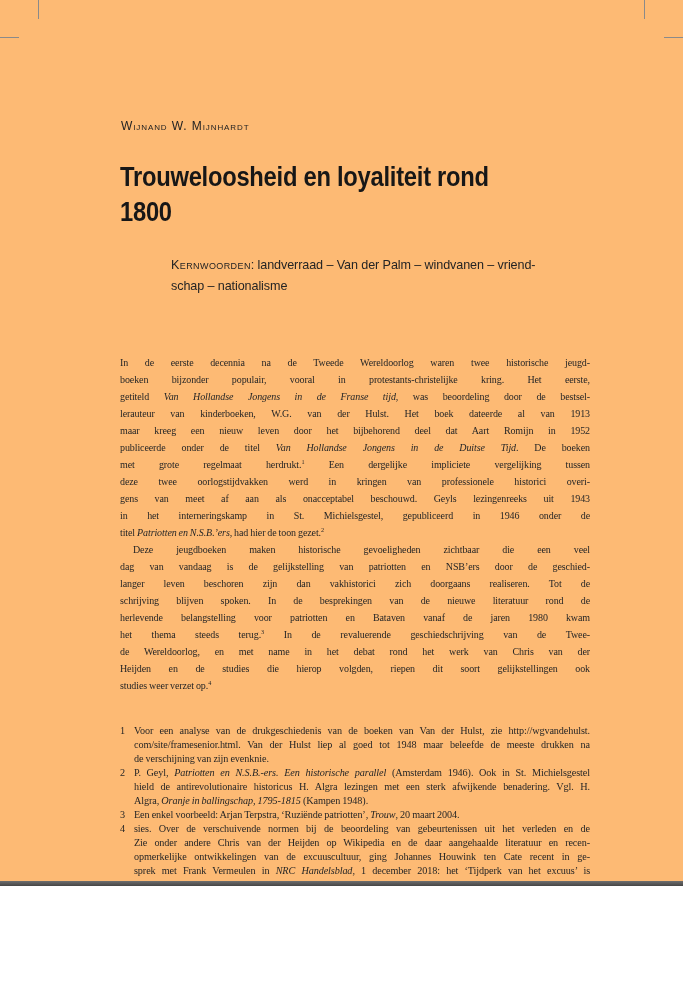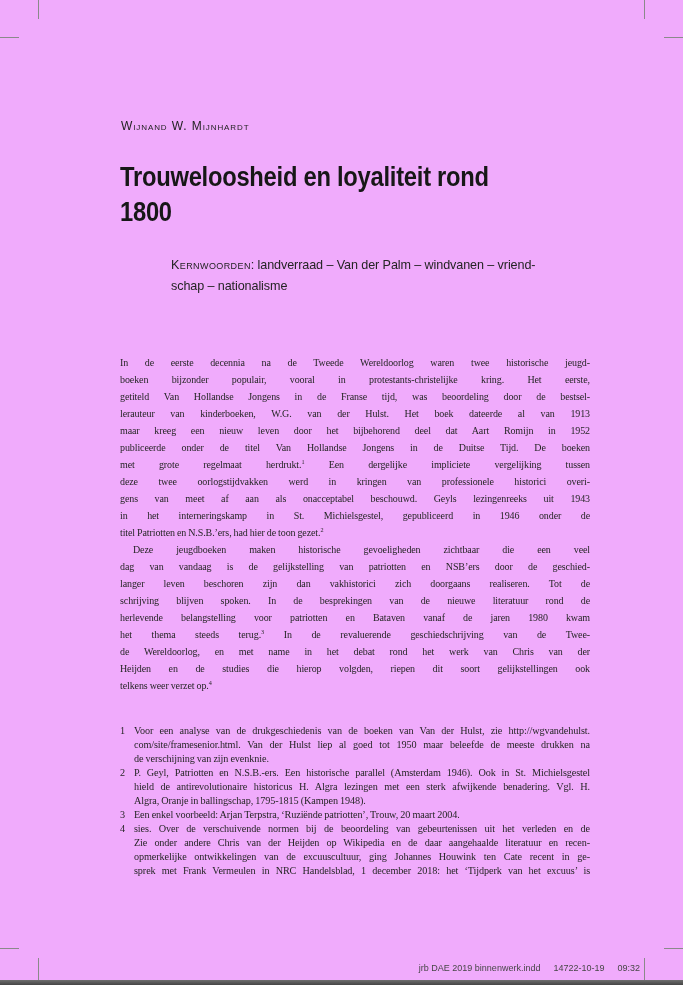--- a/index.html
+++ b/index.html
@@ -1,19 +1,19 @@
 <!DOCTYPE html>
 <html lang="nl" style="--text: #262626; --title: #171717; --crop: #8a8a8a; --slug: #474747; --bar: #454545;"><head>
 <meta charset="utf-8">
 <style>
   :root{
     --text:#262626; --title:#171717; --crop:#8a8a8a; --slug:#474747; --bar:#454545;
   }
   html,body{margin:0;padding:0;background:#ffffff;}
-  .sheet{position:relative;width:683px;height:985px;background:#f0abfc;overflow:hidden;
+  .sheet{position:relative;width:683px;height:886px;background:#fdba74;overflow:hidden;
          font-family:"Liberation Serif",serif;color:var(--text);}
   
   .mark{position:absolute;background:var(--crop);}
   .mv{width:1px;height:19px;}
   .mh{height:1px;width:19px;}
   .tl-v{left:38px;top:0;}
   .tl-h{left:0;top:37px;}
   .tr-v{left:644px;top:0;}
   .tr-h{right:0;top:37px;}
   .bl-h{left:0;top:948px;}
@@ -33,21 +33,21 @@
   .keywords{position:absolute;left:171px;top:255px;width:460px;
             font-family:"Liberation Sans",sans-serif;font-size:12.6px;line-height:20.5px;
             letter-spacing:-0.1px;color:#242424;}
   .keywords .ln{text-align:center;text-align-last:left;height:20.5px;white-space:nowrap;overflow:hidden;}
   
   .bodytext{position:absolute;left:120px;top:354px;width:470px;
             font-size:10px;line-height:17px;letter-spacing:-0.1px;word-spacing:-0.4px;}
   .ln{text-align:justify;text-align-last:justify;height:17px;overflow:hidden;}
   .ln.last{text-align-last:left;}
   .ln.ind{text-indent:13px;}
-  .it{}
+  .it{font-style:italic;}
   .sc{font-variant:small-caps;letter-spacing:0.4px;}
   sup{font-size:0.62em;vertical-align:super;line-height:0;}
   
   .footnotes{position:absolute;left:120px;top:724px;width:470px;
              font-size:10.2px;line-height:14px;letter-spacing:-0.1px;word-spacing:-0.3px;}
   .footnotes .ln{height:14px;}
   .note{position:relative;padding-left:14px;}
   .fnum{position:absolute;left:0;top:0;width:12px;}
   
   .slug{position:absolute;left:47px;right:43px;top:963px;
@@ -100,29 +100,29 @@
       </div>
       <div class="para">
         <div class="ln ind"><span>Deze jeugdboeken maken historische gevoeligheden zichtbaar die een veel</span></div>
         <div class="ln"><span>dag van vandaag is de gelijkstelling van patriotten en NSB’ers door de geschied-</span></div>
         <div class="ln"><span>langer leven beschoren zijn dan vakhistorici zich doorgaans realiseren. Tot de</span></div>
         <div class="ln"><span>schrijving blijven spoken. In de besprekingen van de nieuwe literatuur rond de</span></div>
         <div class="ln"><span>herlevende belangstelling voor patriotten en Bataven vanaf de jaren 1980 kwam</span></div>
         <div class="ln"><span>het thema steeds terug.</span><sup>3</sup><span> In de revaluerende geschiedschrijving van de Twee-</span></div>
         <div class="ln"><span>de Wereldoorlog, en met name in het debat rond het werk van Chris van der</span></div>
         <div class="ln"><span>Heijden en de studies die hierop volgden, riepen dit soort gelijkstellingen ook</span></div>
-        <div class="ln last"><span>telkens weer verzet op.</span><sup>4</sup></div>
+        <div class="ln last"><span>studies weer verzet op.</span><sup>4</sup></div>
       </div>
     </div>
 
   <div class="footnotes">
       <div class="note">
         <span class="fnum">1</span>
         <div class="ln"><span>Voor een analyse van de drukgeschiedenis van de boeken van Van der Hulst, zie http://wgvandehulst.</span></div>
-        <div class="ln"><span>com/site/framesenior.html. Van der Hulst liep al goed tot 1950 maar beleefde de meeste drukken na</span></div>
+        <div class="ln"><span>com/site/framesenior.html. Van der Hulst liep al goed tot 1948 maar beleefde de meeste drukken na</span></div>
         <div class="ln last"><span>de verschijning van zijn evenknie.</span></div>
       </div>
       <div class="note">
         <span class="fnum">2</span>
         <div class="ln"><span>P. Geyl, </span><span class="it">Patriotten en N.S.B.-ers. Een historische parallel</span><span> (Amsterdam 1946). Ook in St. Michielsgestel</span></div>
         <div class="ln"><span>hield de antirevolutionaire historicus H. Algra lezingen met een sterk afwijkende benadering. Vgl. H.</span></div>
         <div class="ln last"><span>Algra, </span><span class="it">Oranje in ballingschap, 1795-1815</span><span> (Kampen 1948).</span></div>
       </div>
       <div class="note">
         <span class="fnum">3</span>

